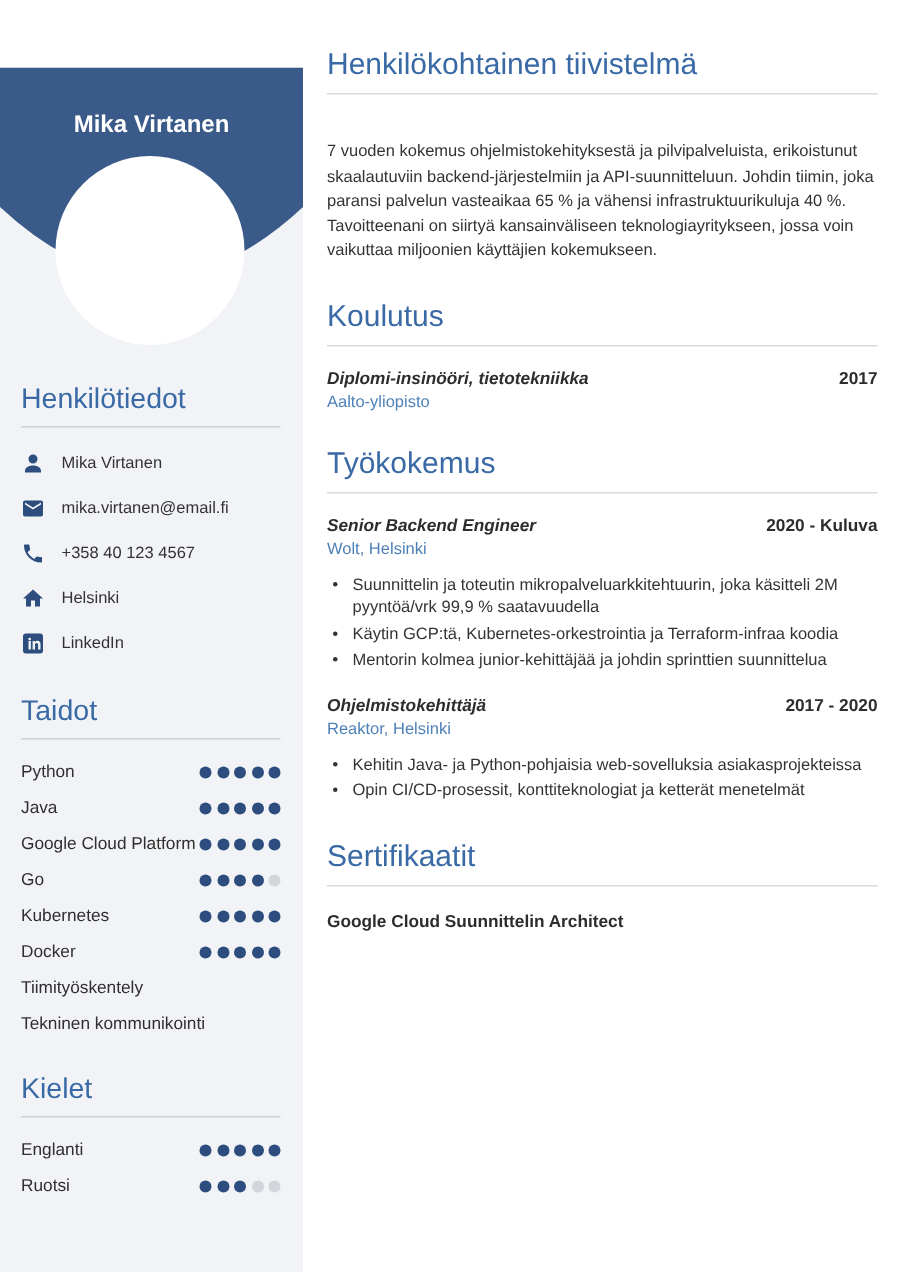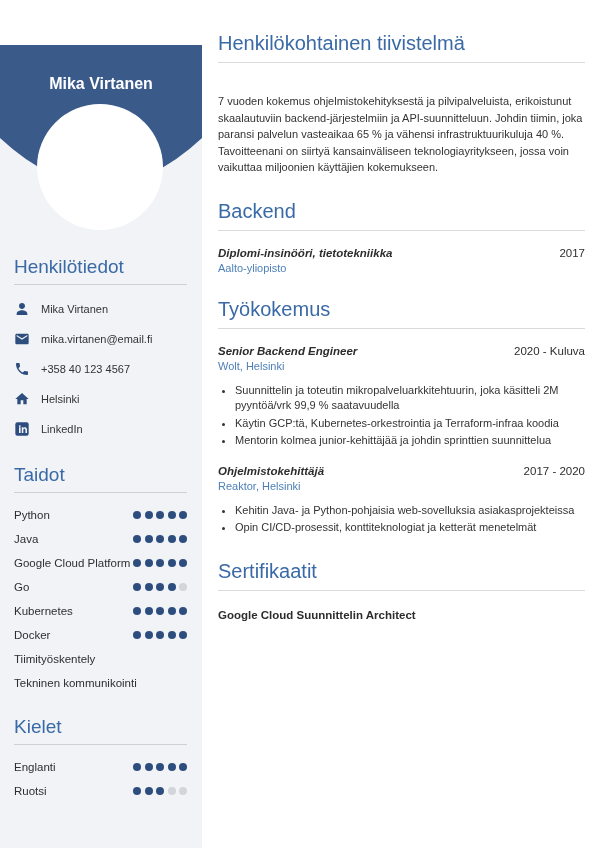--- a/index.html
+++ b/index.html
@@ -44,21 +44,21 @@
   .side-section { margin-top: 26px; }
   
   .main { flex: 1; background: #ffffff; padding: 30px 15px 0 16px; }
   .main-section { margin-bottom: 22px; }
   .main-title { color: #3a6aa6; font-size: 20px; font-weight: normal; line-height: 26px; }
   .main-divider { border: none; border-top: 1px solid #d8dadd; margin-top: 6px; }
   .summary-text { margin-top: 30px; font-size: 11px; line-height: 16.5px; color: #333333; }
   .entry { margin-top: 16px; }
   .entry-head { display: flex; justify-content: space-between; align-items: baseline; }
   .entry-title { font-size: 11.5px; font-weight: bold; color: #2d2d2d; font-style: italic; }
-  .entry-date { font-size: 11.5px; font-weight: normal; color: #2d2d2d; }
+  .entry-date { font-size: 11.5px; font-weight: bold; color: #2d2d2d; }
   .entry-sub { margin-top: 3px; font-size: 11px; color: #4e80b8; }
   .bullets { margin: 11px 0 0 17px; }
   .bullets li { font-size: 11px; line-height: 15.5px; color: #333333; margin-bottom: 2px; }
   .cert-name { margin-top: 18px; font-size: 11.5px; font-weight: bold; color: #2d2d2d; }
   .icon-fill { fill: #2c4d7d; }
 </style>
 </head>
 <body>
 
 <div class="page">
@@ -221,21 +221,21 @@
 
   <main class="main">
 
     <section class="main-section">
       <h2 class="main-title">Henkilökohtainen tiivistelmä</h2>
       <hr class="main-divider">
       <p class="summary-text">7 vuoden kokemus ohjelmistokehityksestä ja pilvipalveluista, erikoistunut skaalautuviin backend-järjestelmiin ja API-suunnitteluun. Johdin tiimin, joka paransi palvelun vasteaikaa 65 % ja vähensi infrastruktuurikuluja 40 %. Tavoitteenani on siirtyä kansainväliseen teknologiayritykseen, jossa voin vaikuttaa miljoonien käyttäjien kokemukseen.</p>
     </section>
 
     <section class="main-section">
-      <h2 class="main-title">Backend</h2>
+      <h2 class="main-title">Koulutus</h2>
       <hr class="main-divider">
       <div class="entry">
         <div class="entry-head">
           <span class="entry-title">Diplomi-insinööri, tietotekniikka</span>
           <span class="entry-date">2017</span>
         </div>
         <div class="entry-sub">Aalto-yliopisto</div>
       </div>
     </section>
 

